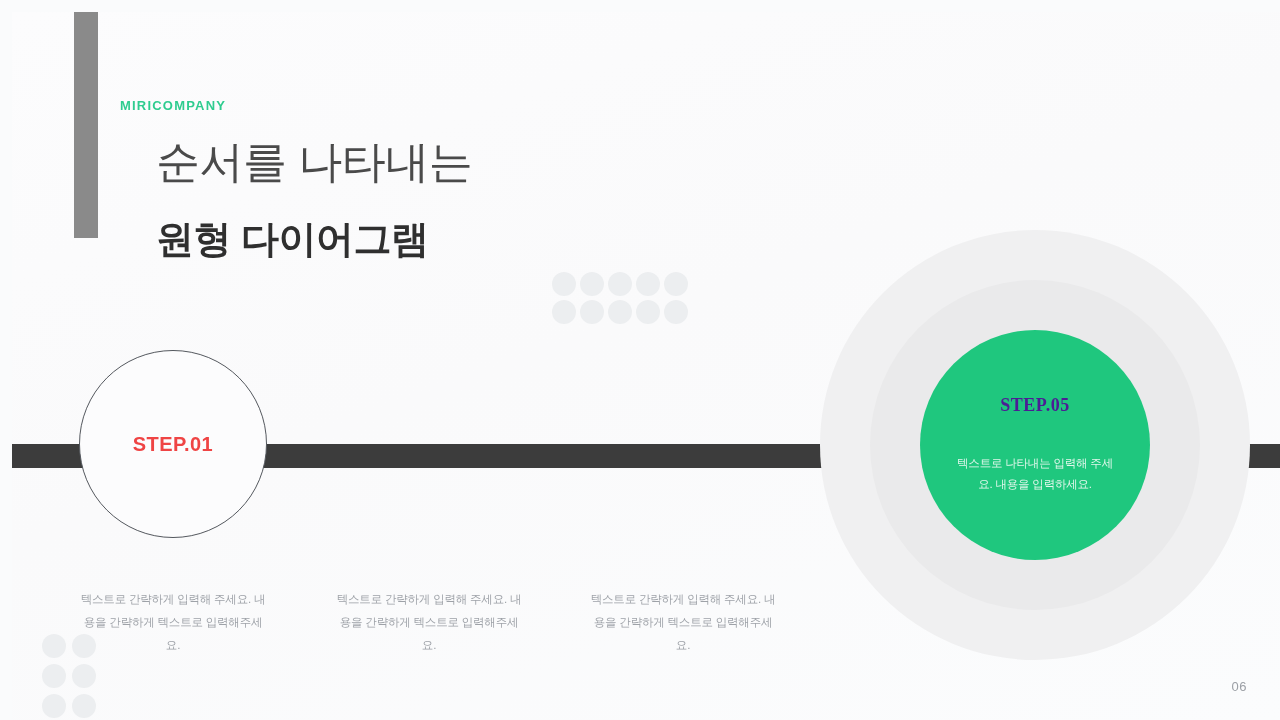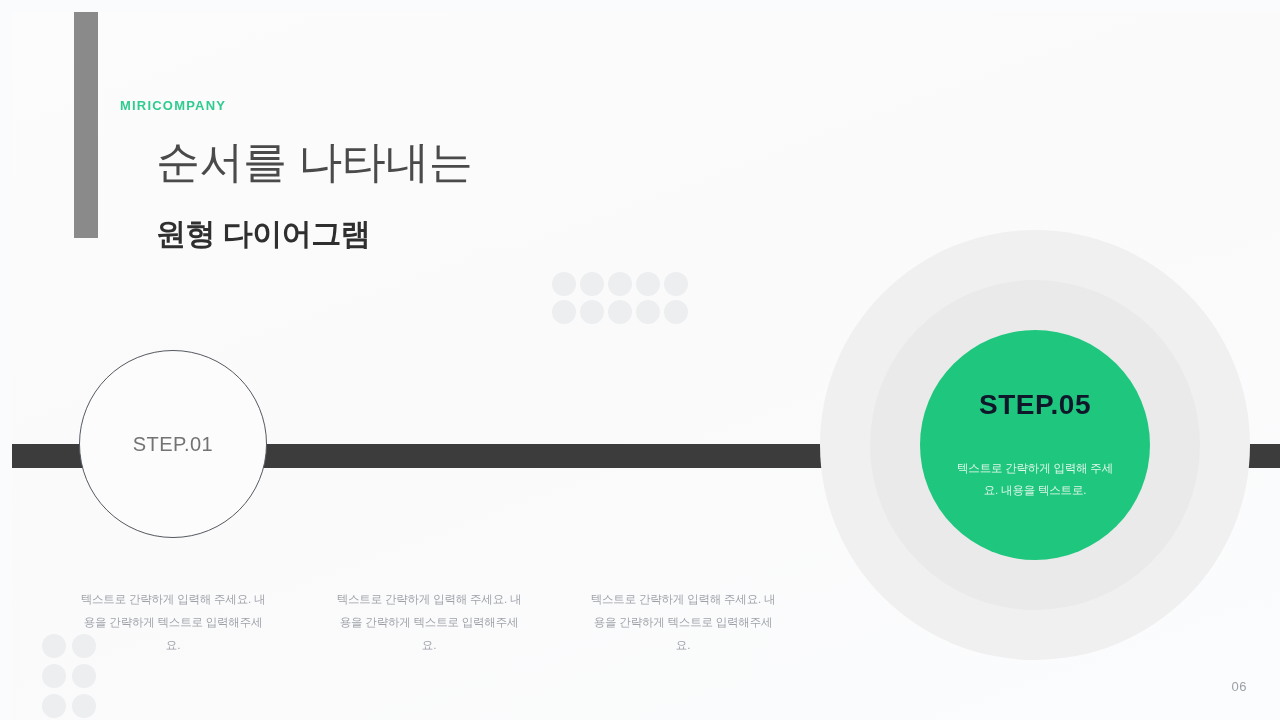--- a/index.html
+++ b/index.html
@@ -46,21 +46,21 @@
     color:#3a3a3a;
     margin-left:24px;
   }
   .title-line1 {
     font-size:44px;
     font-weight:300;
     letter-spacing:-0.5px;
     color:#4a4a4a;
   }
   .title-line2 {
-    font-size:30px;
+    font-size:38px;
     font-weight:bold;
     letter-spacing:-0.5px;
     color:#2f2f2f;
     margin-top:6px;
   }
 
   .lead {
     position:absolute;
     left:630px; top:118px;
     width:500px;
@@ -107,23 +107,23 @@
     border-radius:50%;
     border:1px solid #54585e;
     background:#fcfcfd;
     display:flex;
     align-items:center;
     justify-content:center;
     top:338px;
   }
   .step-circle .step-label {
     font-size:20px;
-    font-weight:normal;
+    font-weight:bold;
     letter-spacing:0.4px;
-    color:#737373;
+    color:#ef4444;
   }
   #circle-1 { left:67px; }
   #circle-2 { left:323px; }
   #circle-3 { left:577px; }
 
   .caption {
     position:absolute;
     top:564px;
     width:214px;
     text-align:center;
@@ -157,24 +157,25 @@
     width:230px; height:230px;
     border-radius:50%;
     background:#1fc77e;
     display:flex;
     flex-direction:column;
     align-items:center;
     justify-content:center;
     text-align:center;
   }
   .step-main .main-label {
-    font-size:28px;
+    font-size:18px;
     font-weight:bold;
     letter-spacing:0.5px;
-    color:#0f172a;
+    color:#4c1d95;
+    font-family:Liberation Serif, serif;
   }
   .step-main .main-desc {
     margin-top:13px;
     width:180px;
     font-size:11.5px;
     line-height:1.85;
     color:#e2f7ec;
     letter-spacing:-0.2px;
   }
 
@@ -230,21 +231,21 @@
 
   <div class="halo-outer"></div>
   <div class="halo-inner"></div>
 
   <div class="step-circle" id="circle-1">
     <span class="step-label">STEP.01</span>
   </div>
 
   <div class="step-main">
     <div class="main-label">STEP.05</div>
-    <div class="main-desc">텍스트로 간략하게 입력해 주세요. 내용을 텍스트로.</div>
+    <div class="main-desc">텍스트로 나타내는 입력해 주세요. 내용을 입력하세요.</div>
   </div>
 
   <div class="caption" id="caption-1">텍스트로 간략하게 입력해 주세요. 내용을 간략하게 텍스트로 입력해주세요.</div>
   <div class="caption" id="caption-2">텍스트로 간략하게 입력해 주세요. 내용을 간략하게 텍스트로 입력해주세요.</div>
   <div class="caption" id="caption-3">텍스트로 간략하게 입력해 주세요. 내용을 간략하게 텍스트로 입력해주세요.</div>
 
   <div class="page-number">06</div>
 
 </div>
 

